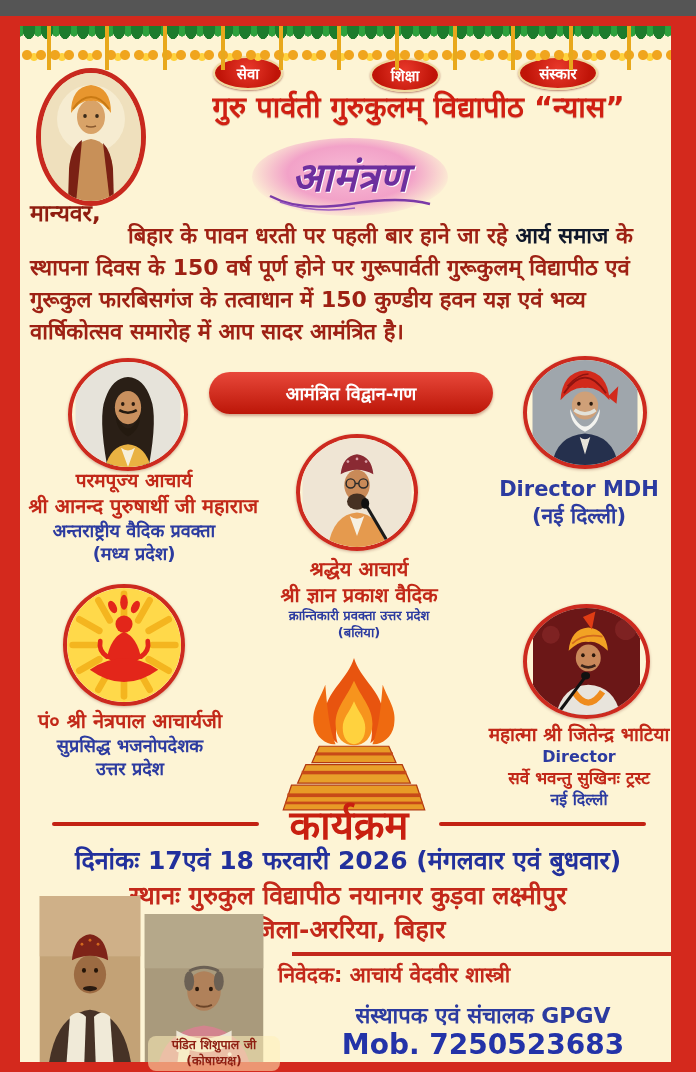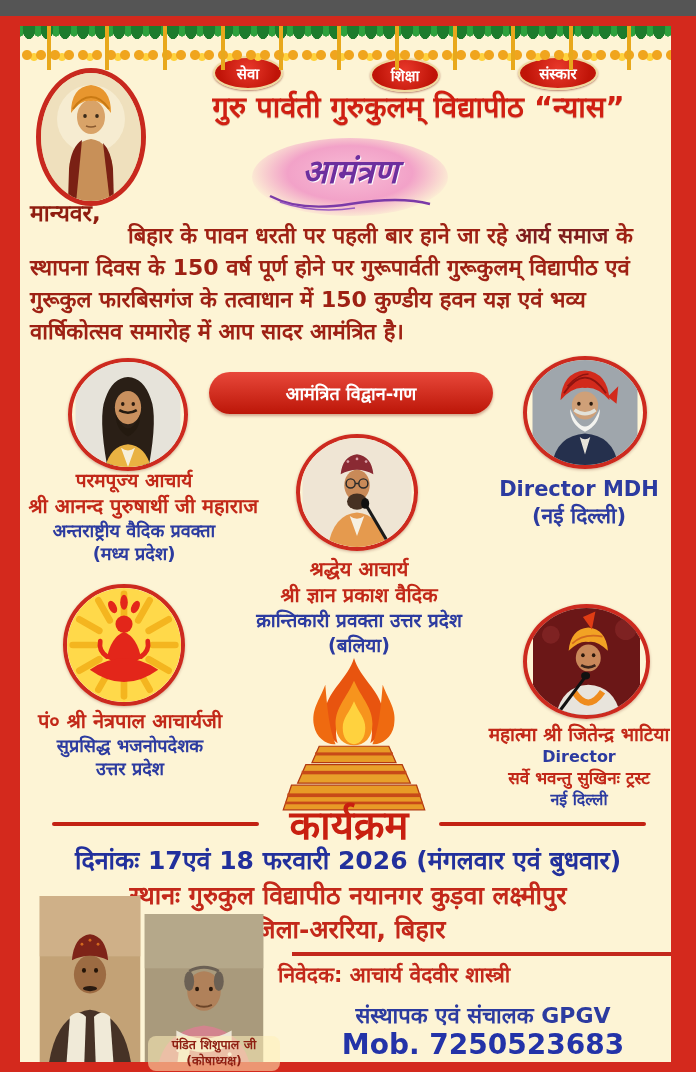--- a/index.html
+++ b/index.html
@@ -46,30 +46,30 @@
   .title{
     position:absolute;left:146px;top:70px;width:545px;z-index:4;
     text-align:center;font-size:29px;font-weight:800;color:#d01f12;
     text-shadow:0 1px 0 rgba(120,10,5,.25);white-space:nowrap;
   }
   .amantran{position:absolute;left:252px;top:122px;width:196px;height:78px;z-index:4;}
   .amantran .blob{position:absolute;inset:0;border-radius:50%;
     background:radial-gradient(ellipse at 50% 45%, #f8bcd6 0%, #f2a2c8 45%, rgba(248,188,214,0) 75%);}
   .amantran .word{position:absolute;width:100%;top:10px;text-align:center;
     font-family:"DejaVu Serif",serif;font-style:italic;font-weight:bold;
-    font-size:33px;color:#6d2f9e;text-shadow:1px 1px 0 #fff;}
+    font-size:40px;color:#6d2f9e;text-shadow:1px 1px 0 #fff;}
   .amantran svg{position:absolute;left:8px;top:46px;}
   .salutation{position:absolute;left:30px;top:180px;z-index:4;
     font-size:23px;font-weight:bold;color:#8f1d10;}
   .body-para{
     position:absolute;left:30px;top:204px;width:638px;z-index:4;
     font-size:22px;font-weight:700;color:#9e2114;line-height:1.45;
     text-indent:98px;text-align:left;
   }
-  .body-para b{font-weight:900;color:#7f1d1d;}
+  .body-para b{font-weight:900;color:#0f172a;}
   .section-banner{
     position:absolute;left:209px;top:356px;width:284px;height:42px;z-index:4;
     background:linear-gradient(#e8483a,#bc1608);border-radius:22px;
     display:flex;align-items:center;justify-content:center;
     color:#fff;font-size:18px;font-weight:bold;
     box-shadow:0 2px 3px rgba(120,20,10,.35);
   }
   .photo-circle{
     position:absolute;border-radius:50%;border:4px solid #cd2a1f;overflow:hidden;z-index:3;
     box-shadow:0 1px 3px rgba(100,20,10,.3);
@@ -80,21 +80,21 @@
   .pc-4{left:63px;top:568px;width:122px;height:122px;}
   .pc-5{left:523px;top:588px;width:127px;height:115px;}
   .photo-circle svg{display:block;width:100%;height:100%;}
   .caption{position:absolute;z-index:4;text-align:center;font-weight:bold;line-height:1.3;}
   .caption .red{color:#c22818;}
   .caption .blue{color:#2c3ba0;}
   .cap-1{left:10px;top:452px;width:248px;font-size:19px;}
   .cap-1 .name{font-size:20px;text-align:right;}
   .cap-1 .blue{font-size:18px;}
   .cap-2{left:226px;top:540px;width:266px;font-size:20px;}
-  .cap-2 .blue{font-size:19px;}
+  .cap-2 .blue{font-size:13px;}
   .cap-3{left:468px;top:460px;width:222px;font-size:19px;}
   .cap-3 .blue{font-size:21px;}
   .cap-4{left:20px;top:692px;width:220px;font-size:20px;}
   .cap-4 .blue{font-size:18px;}
   .cap-5{left:464px;top:706px;width:230px;font-size:19px;}
   .cap-5 .blue{font-size:16px;}
   .cap-5 .red2{color:#c22818;font-size:17px;}
   .fire{position:absolute;left:272px;top:638px;width:164px;height:164px;z-index:3;}
   .program-heading{
     position:absolute;left:52px;top:780px;width:594px;z-index:4;

